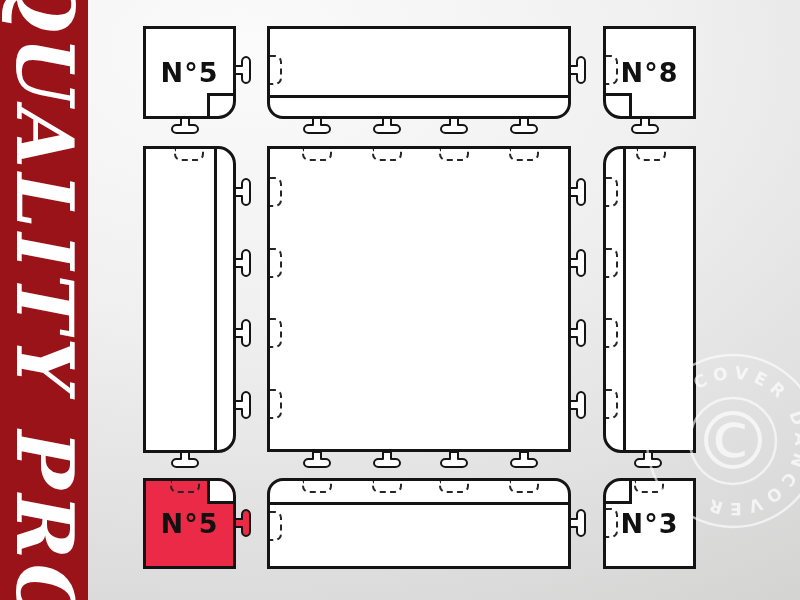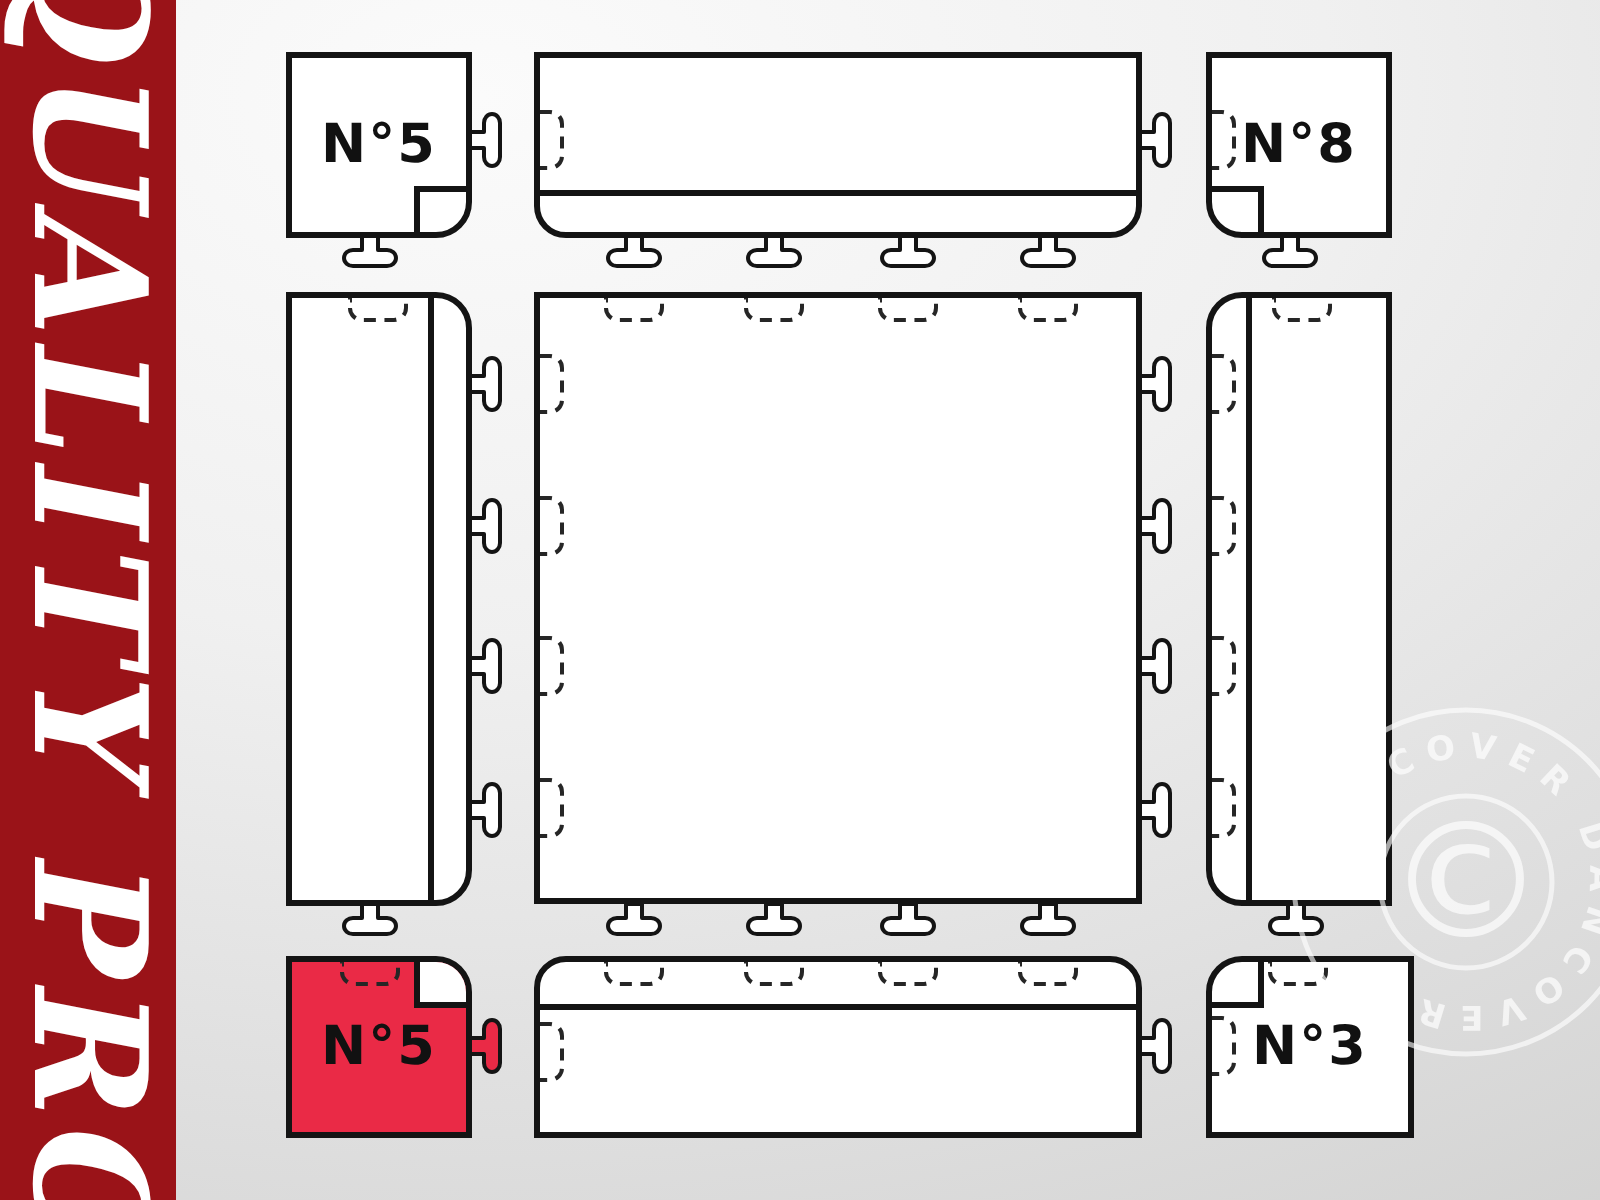--- a/index.html
+++ b/index.html
@@ -28,21 +28,21 @@
   }
   .tile-label { font-weight: 700; font-size: 27px; color: #111; letter-spacing: 1px; }
   #tile-n1       { left:143px; top:26px;  width:93px;  height:93px;  border-radius:0 0 18px 0; }
   #tile-edge-top { left:267px; top:26px;  width:304px; height:93px;  border-radius:0 0 16px 16px; }
   #tile-n4       { left:603px; top:26px;  width:93px;  height:93px;  border-radius:0 0 0 18px; }
   #tile-edge-left{ left:143px; top:146px; width:93px;  height:307px; border-radius:0 18px 18px 0; }
   #tile-center   { left:267px; top:146px; width:304px; height:306px; }
   #tile-edge-right{left:603px; top:146px; width:93px;  height:307px; border-radius:18px 0 0 18px; }
   #tile-n2       { left:143px; top:478px; width:93px;  height:91px;  border-radius:0 18px 0 0; background: var(--hl-red, #EA2A46); }
   #tile-edge-bottom{left:267px;top:478px; width:304px; height:91px;  border-radius:16px 16px 0 0; }
-  #tile-n3       { left:603px; top:478px; width:104px;  height:91px;  border-radius:18px 0 0 0; }
+  #tile-n3       { left:603px; top:478px; width:93px;  height:91px;  border-radius:18px 0 0 0; }
   
   .divider { position: absolute; }
   #tile-edge-top    .divider { left:0; right:0; bottom:18px; border-top:3px solid var(--ink,#141414); }
   #tile-edge-bottom .divider { left:0; right:0; top:21px;    border-bottom:3px solid var(--ink,#141414); border-bottom: none; border-top:3px solid var(--ink,#141414); }
   #tile-edge-left   .divider { top:0; bottom:0; right:16px;  border-left:3px solid var(--ink,#141414); }
   #tile-edge-right  .divider { top:0; bottom:0; left:17px;   border-left:3px solid var(--ink,#141414); }
   
   .notch { position: absolute; width: 26px; height: 23px; }
   #tile-n1 .notch { right:0; bottom:0; border-top:3px solid var(--ink); border-left:3px solid var(--ink);  border-bottom-right-radius:15px; }
   #tile-n4 .notch { left:0;  bottom:0; border-top:3px solid var(--ink); border-right:3px solid var(--ink); border-bottom-left-radius:15px; }

